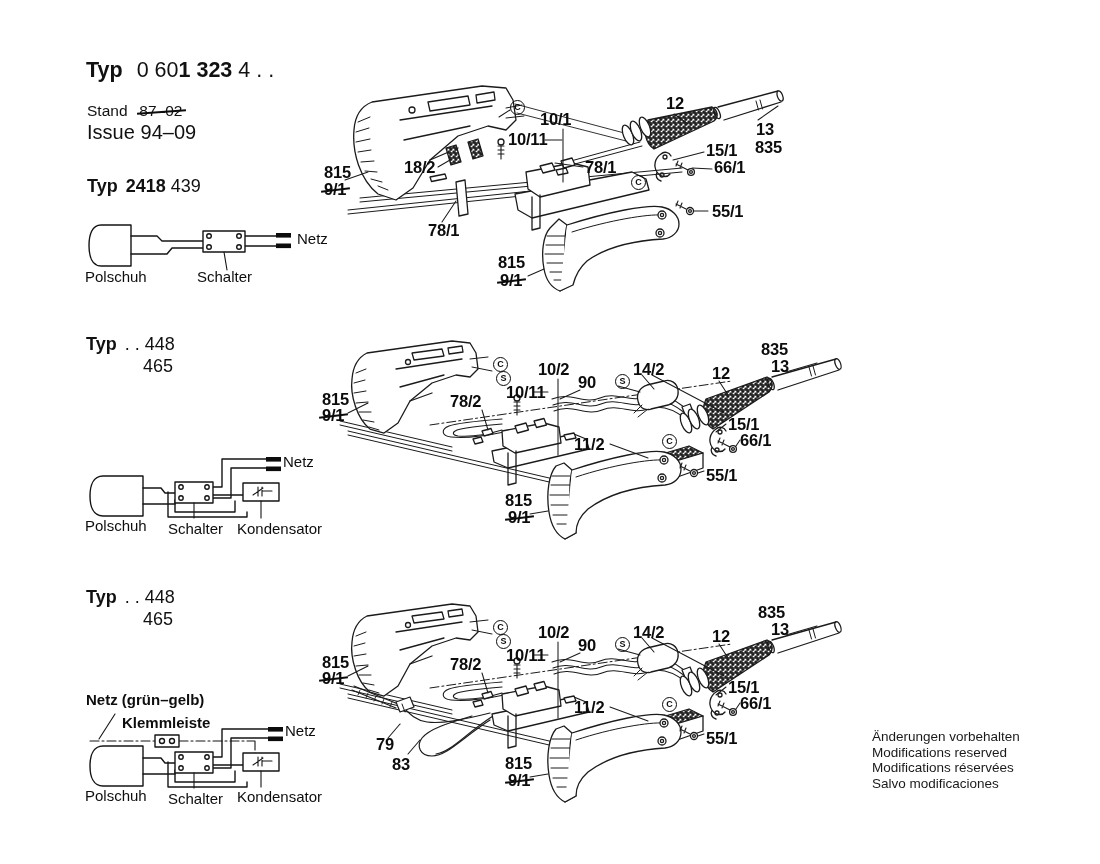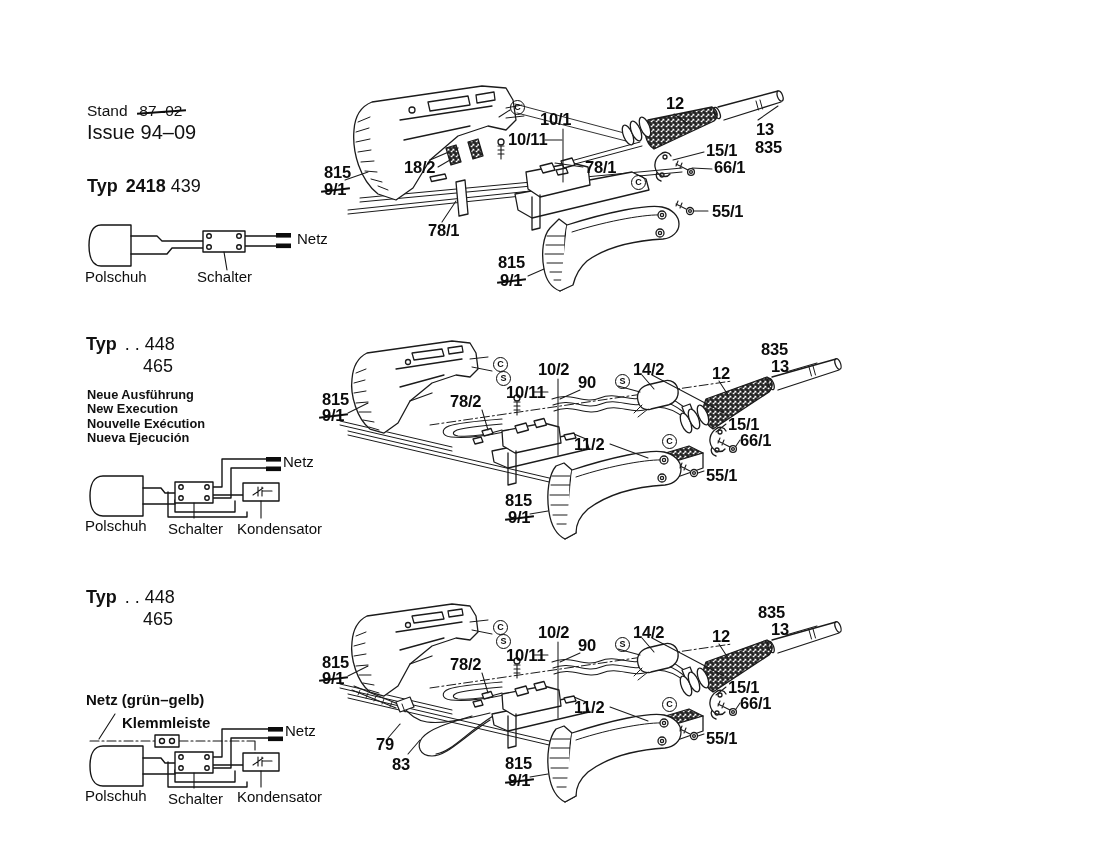--- a/index.html
+++ b/index.html
@@ -25,20 +25,23 @@
   .execline{font-size:12.8px;font-weight:700;line-height:14.3px;white-space:nowrap;}
   .typline{font-size:18px;white-space:nowrap;}
   .typline .tb{font-weight:700;margin-right:8px;}
   .footline{font-size:13.5px;line-height:15.6px;color:#1a1a1a;white-space:nowrap;}
 </style>
 </head>
 <body>
 
 <div id="page">
 
+  <div class="abs" style="left:86px;top:58px;font-size:21.5px;">
+    <span style="font-weight:700;margin-right:14px">Typ</span><span>0 60</span><span style="font-weight:700">1 323</span><span> 4 . .</span>
+  </div>
   <div class="abs" style="left:87px;top:102px;font-size:15.5px;">
     <span style="display:inline-block;width:48px">Stand</span>
     <span class="struckval">87–02</span>
   </div>
   <div class="abs" style="left:87px;top:121px;font-size:20px;">
     <span style="display:inline-block;width:48px">Issue</span>
     <span>94–09</span>
   </div>
 
   <div class="abs typline" style="left:87px;top:176px;">
@@ -68,26 +71,20 @@
   </svg>
   <div class="wl" style="left:85px;top:268px;">Polschuh</div>
   <div class="wl" style="left:197px;top:268px;">Schalter</div>
   <div class="wl b" style="left:297px;top:230px;">Netz</div>
 
   <div class="abs typline" style="left:86px;top:334px;">
     <span class="tb">Typ</span><span>. .</span>
     <span>448</span>
   </div>
   <div class="abs typline" style="left:143px;top:356px;">465</div>
-  <div class="abs" style="left:87px;top:388px;">
-    <div class="execline">Neue Ausführung</div>
-    <div class="execline">New Execution</div>
-    <div class="execline">Nouvelle Exécution</div>
-    <div class="execline">Nueva Ejecución</div>
-  </div>
 
   <svg style="left:85px;top:448px" width="240" height="72" viewBox="0 0 240 72" stroke="#141414" stroke-width="1.4" fill="none" stroke-linejoin="round" stroke-linecap="round">
     <g>
         <path d="M18,28 H58 V68 H18 C8,68 5,58 5,48 C5,38 8,28 18,28 Z"></path>
       </g>
     <g>
       <path d="M58,40 H76 L80,45 H90 M58,56 H90"></path>
       <path d="M128,39 H137 V11 H181"></path>
       <path d="M181,20 H146 V50 H128"></path>
       <path d="M90,52 V64 H150 V53 M83,44 V69 H162 V64 M128,47 H158"></path>
@@ -534,14 +531,20 @@
   <div class="pl" style="left:728px;top:679px">15/1</div>
   <div class="pl" style="left:740px;top:695px">66/1</div>
   <div class="pl" style="left:706px;top:730px">55/1</div>
   <div class="pl" style="left:505px;top:755px">815</div>
   <div class="pl s" style="left:508px;top:772px">9/1</div>
   <div class="cm" style="left:493px;top:620px">C</div>
   <div class="cm" style="left:496px;top:634px">S</div>
   <div class="cm" style="left:615px;top:637px">S</div>
   <div class="cm" style="left:662px;top:697px">C</div>
 
+  <div class="abs" style="left:872px;top:729px;">
+    <div class="footline">Änderungen vorbehalten</div>
+    <div class="footline">Modifications reserved</div>
+    <div class="footline">Modifications réservées</div>
+    <div class="footline">Salvo modificaciones</div>
+  </div>
 
 </div>
 
 </body></html>

